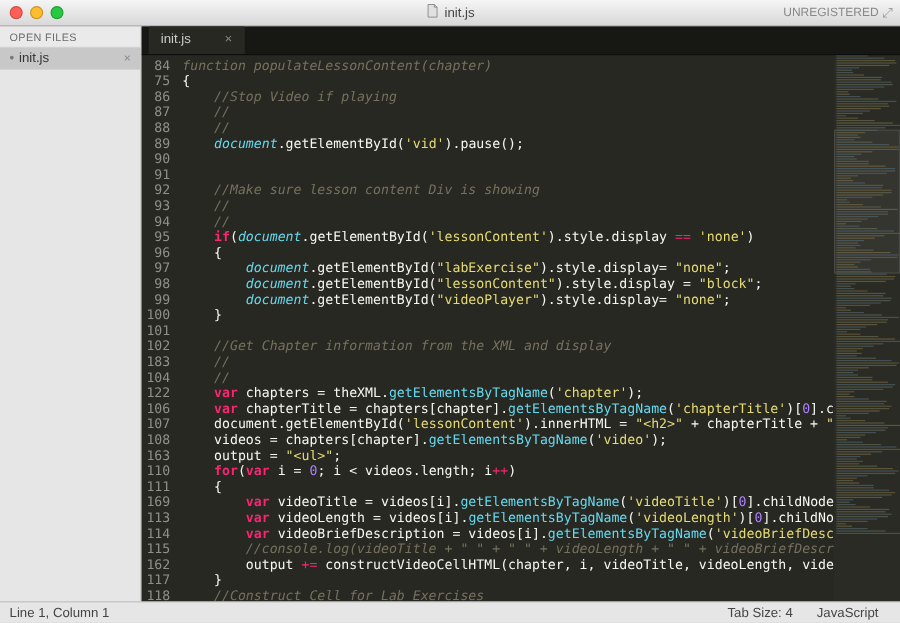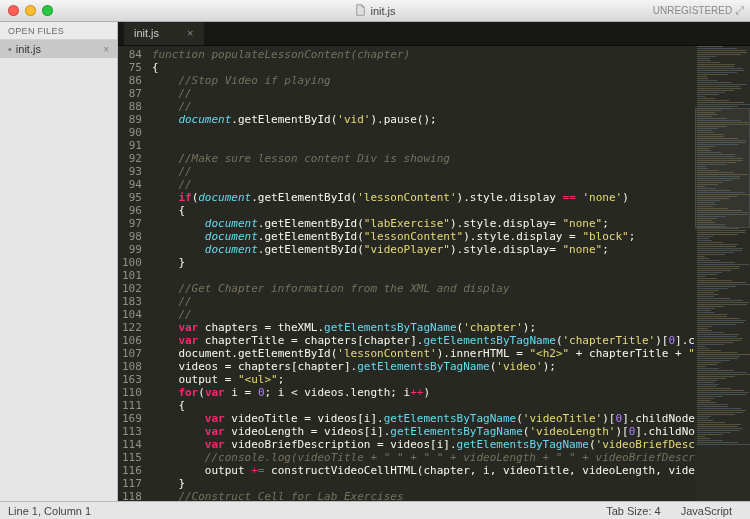--- a/index.html
+++ b/index.html
@@ -127,21 +127,21 @@
           <div>106</div>
           <div>107</div>
           <div>108</div>
           <div>163</div>
           <div>110</div>
           <div>111</div>
           <div>169</div>
           <div>113</div>
           <div>114</div>
           <div>115</div>
-          <div>116</div>
+          <div>162</div>
           <div>117</div>
           <div>118</div>
         </div>
       <div class="code" id="code"><div><span class="cm">function populateLessonContent(chapter)</span></div><div><span class="p">{</span></div><div><span>    </span><span class="cm">//Stop Video if playing</span></div><div><span>    </span><span class="cm">//</span></div><div><span>    </span><span class="cm">//</span></div><div><span>    </span><span class="kw2">document</span><span class="p">.getElementById(</span><span class="str">'vid'</span><span class="p">).pause();</span></div><div><span></span></div><div><span></span></div><div><span>    </span><span class="cm">//Make sure lesson content Div is showing</span></div><div><span>    </span><span class="cm">//</span></div><div><span>    </span><span class="cm">//</span></div><div><span>    </span><span class="kw">if</span><span class="p">(</span><span class="kw2">document</span><span class="p">.getElementById(</span><span class="str">'lessonContent'</span><span class="p">).style.display </span><span class="op">==</span><span class="p"> </span><span class="str">'none'</span><span class="p">)</span></div><div><span>    </span><span class="p">{</span></div><div><span>        </span><span class="kw2">document</span><span class="p">.getElementById(</span><span class="str">"labExercise"</span><span class="p">).style.display= </span><span class="str">"none"</span><span class="p">;</span></div><div><span>        </span><span class="kw2">document</span><span class="p">.getElementById(</span><span class="str">"lessonContent"</span><span class="p">).style.display = </span><span class="str">"block"</span><span class="p">;</span></div><div><span>        </span><span class="kw2">document</span><span class="p">.getElementById(</span><span class="str">"videoPlayer"</span><span class="p">).style.display= </span><span class="str">"none"</span><span class="p">;</span></div><div><span>    </span><span class="p">}</span></div><div><span></span></div><div><span>    </span><span class="cm">//Get Chapter information from the XML and display</span></div><div><span>    </span><span class="cm">//</span></div><div><span>    </span><span class="cm">//</span></div><div><span>    </span><span class="kw">var</span><span class="p"> chapters = theXML.</span><span class="fn">getElementsByTagName</span><span class="p">(</span><span class="str">'chapter'</span><span class="p">);</span></div><div><span>    </span><span class="kw">var</span><span class="p"> chapterTitle = chapters[chapter].</span><span class="fn">getElementsByTagName</span><span class="p">(</span><span class="str">'chapterTitle'</span><span class="p">)[</span><span class="num">0</span><span class="p">].childNod</span></div><div><span>    </span><span class="p">document.getElementById(</span><span class="str">'lessonContent'</span><span class="p">).innerHTML = </span><span class="str">"&lt;h2&gt;"</span><span class="p"> + chapterTitle + </span><span class="str">"&lt;/h2&gt;"</span></div><div><span>    </span><span class="p">videos = chapters[chapter].</span><span class="fn">getElementsByTagName</span><span class="p">(</span><span class="str">'video'</span><span class="p">);</span></div><div><span>    </span><span class="p">output = </span><span class="str">"&lt;ul&gt;"</span><span class="p">;</span></div><div><span>    </span><span class="kw">for</span><span class="p">(</span><span class="kw">var</span><span class="p"> i = </span><span class="num">0</span><span class="p">; i &lt; videos.length; i</span><span class="op">++</span><span class="p">)</span></div><div><span>    </span><span class="p">{</span></div><div><span>        </span><span class="kw">var</span><span class="p"> videoTitle = videos[i].</span><span class="fn">getElementsByTagName</span><span class="p">(</span><span class="str">'videoTitle'</span><span class="p">)[</span><span class="num">0</span><span class="p">].childNodes[</span></div><div><span>        </span><span class="kw">var</span><span class="p"> videoLength = videos[i].</span><span class="fn">getElementsByTagName</span><span class="p">(</span><span class="str">'videoLength'</span><span class="p">)[</span><span class="num">0</span><span class="p">].childNodes[</span></div><div><span>        </span><span class="kw">var</span><span class="p"> videoBriefDescription = videos[i].</span><span class="fn">getElementsByTagName</span><span class="p">(</span><span class="str">'videoBriefDescription</span></div><div><span>        </span><span class="cm">//console.log(videoTitle + " " + " " + videoLength + " " + videoBriefDescription)</span></div><div><span>        </span><span class="p">output </span><span class="op">+=</span><span class="p"> constructVideoCellHTML(chapter, i, videoTitle, videoLength, videoBriefD</span></div><div><span>    </span><span class="p">}</span></div><div><span>    </span><span class="cm">//Construct Cell for Lab Exercises</span></div></div>
       <div class="minimap" id="minimap">
         <div class="mmview" style="top:62px;height:120px;"></div>
       <div class="mmline" style="top: 0px; width: 26px; background: rgb(108, 111, 88); opacity: 0.6;"></div>
           <div class="mmline" style="top: 2px; width: 40px; background: rgb(85, 107, 122); opacity: 0.6;"></div>
           <div class="mmline" style="top: 4px; width: 49px; background: rgb(122, 106, 60); opacity: 0.6;"></div>
           <div class="mmline" style="top: 6px; width: 50px; background: rgb(108, 111, 88); opacity: 0.6;"></div>

